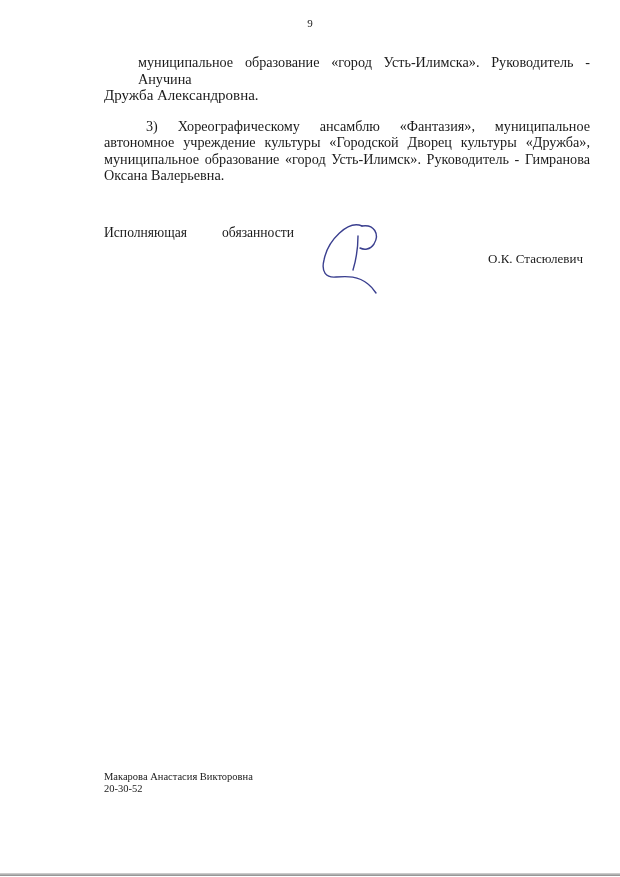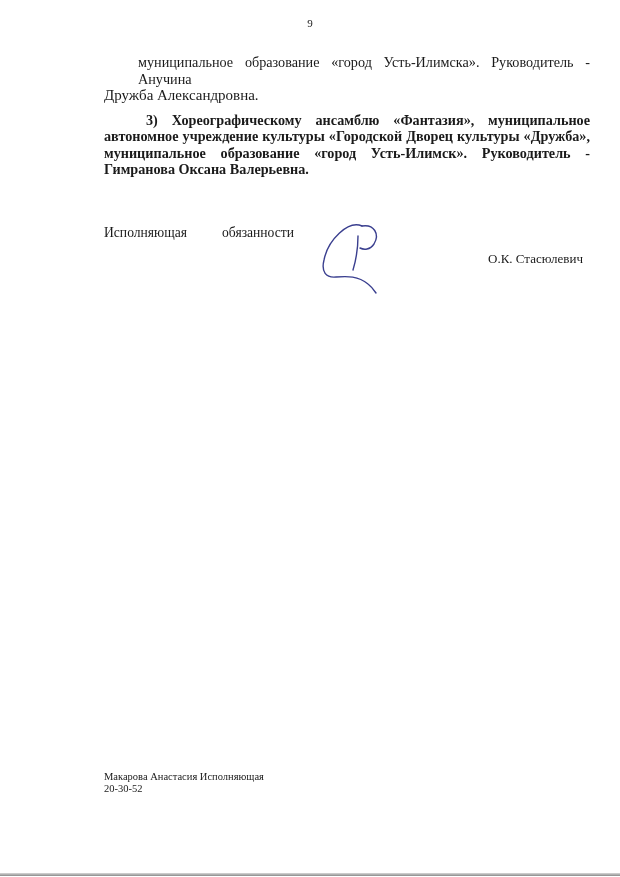--- a/index.html
+++ b/index.html
@@ -47,33 +47,33 @@
   }
 </style>
 </head>
 <body>
 
 <div class="page-number">9</div>
 
 <div class="body-text" style="top:54px;">
   <p class="para justify-full">муниципальное образование «город Усть-Илимска». Руководитель - Анучина</p>
   <p class="para" style="font-size:15px;">Дружба Александровна.</p>
-  <p class="para indent" style="margin-top:8px;font-weight:bold;">3) Хореографическому ансамблю «Фантазия», муниципальное автономное учреждение культуры «Городской Дворец культуры «Дружба», муниципальное образование «город Усть-Илимск». Руководитель - Гимранова Оксана Валерьевна.</p>
+  <p class="para indent" style="margin-top:14px;">3) Хореографическому ансамблю «Фантазия», муниципальное автономное учреждение культуры «Городской Дворец культуры «Дружба», муниципальное образование «город Усть-Илимск». Руководитель - Гимранова Оксана Валерьевна.</p>
 </div>
 
 <div class="sig-block">
   <span class="sig-line spread">Исполняющая обязанности</span>
 </div>
 
 <svg class="signature" viewBox="0 0 70 74">
   <path d="M44 6 C 30 0, 10 20, 6 40 C 3 52, 8 58, 18 57 C 30 56, 40 56, 50 64 C 54 67, 56 70, 58 73" fill="none" stroke="#3a3f8f" stroke-width="1.4" stroke-linecap="round"></path>
   <path d="M44 6 C 56 4, 62 14, 56 24 C 52 30, 46 30, 42 28" fill="none" stroke="#3a3f8f" stroke-width="1.4" stroke-linecap="round"></path>
   <path d="M40 16 C 40 26, 38 40, 35 50" fill="none" stroke="#3a3f8f" stroke-width="1.4" stroke-linecap="round"></path>
 </svg>
 
 <div class="signer-name">О.К. Стасюлевич</div>
 
 <div class="footer-contact">
-  <div>Макарова Анастасия Исполняющая</div>
+  <div>Макарова Анастасия Викторовна</div>
   <div>20-30-52</div>
 </div>
 
 <div class="bottom-edge"></div>
 
 </body></html>

